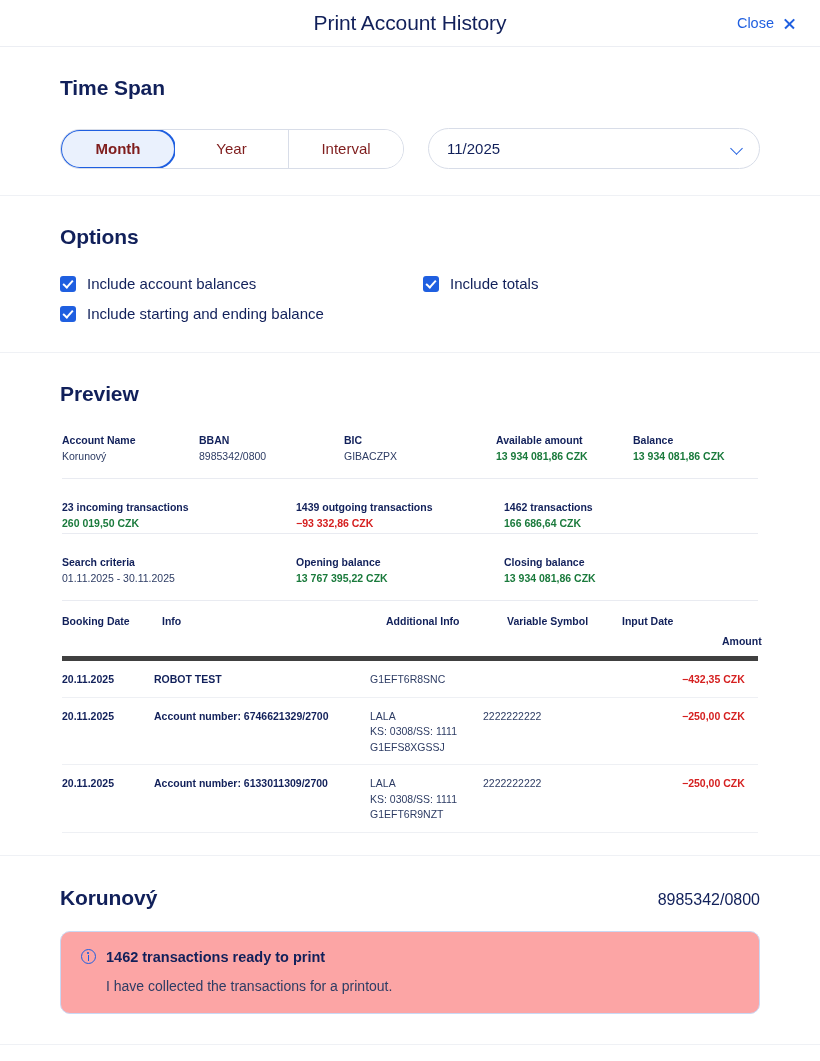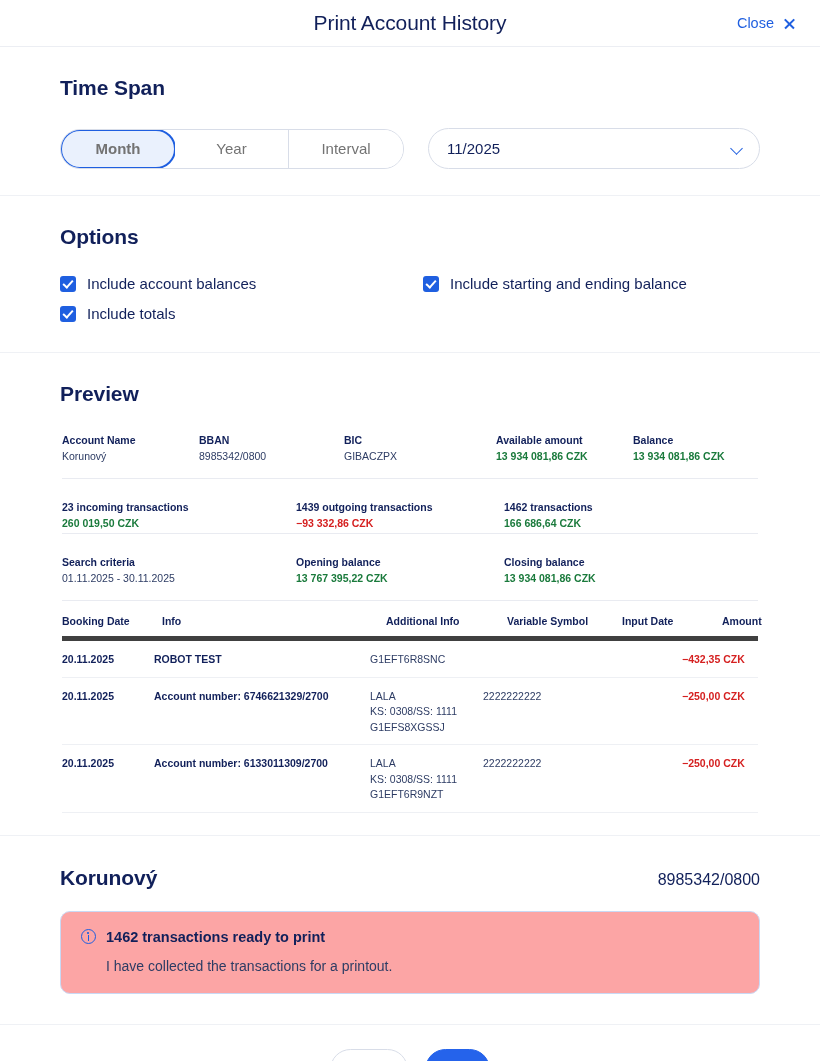--- a/index.html
+++ b/index.html
@@ -94,21 +94,21 @@
     background: #fff;
     overflow: hidden;
     flex: 0 0 auto;
   }
   .seg {
     width: 114px;
     display: flex;
     align-items: center;
     justify-content: center;
     font-size: 15px;
-    color: #737373;
+    color: #7f1d1d;
     background: #fff;
     cursor: pointer;
     border-right: 1px solid #d8dde8;
     height: 100%;
   }
   .seg:last-child { border-right: none; }
   .seg.active {
     background: #eaf1fd;
     border: 2px solid #1f5fe0;
     border-radius: 20px;
@@ -227,21 +227,21 @@
     grid-template-columns: 92px 216px 113px 107px 92px 1fr;
     padding: 14px 0 9px;
     border-bottom: 5px solid #404040;
     gap: 8px;
   }
   .tx-head span {
     font-size: 10.5px;
     font-weight: bold;
     color: #11205a;
   }
-  .tx-head span.right { text-align: center; }
+  .tx-head span.right { text-align: center; margin-top: 20px; }
 
   .tx-row {
     display: grid;
     grid-template-columns: 92px 216px 113px 107px 92px 1fr;
     padding: 11px 0 9px;
     border-bottom: 1px solid #eef0f4;
     align-items: start;
   }
   .tx-row:last-child { border-bottom: 1px solid #eef0f4; }
   .tx-cell {
@@ -382,25 +382,25 @@
 
   <div class="section options-sec">
     <div class="section-title">Options</div>
     <div class="options-grid">
       <label class="chk-row">
         <span class="chk"></span>
         <span class="chk-label">Include account balances</span>
       </label>
       <label class="chk-row">
         <span class="chk"></span>
-        <span class="chk-label">Include starting and ending balance</span>
+        <span class="chk-label">Include totals</span>
       </label>
       <label class="chk-row">
         <span class="chk"></span>
-        <span class="chk-label">Include totals</span>
+        <span class="chk-label">Include starting and ending balance</span>
       </label>
     </div>
   </div>
 
   <div class="section preview-sec">
     <div class="section-title">Preview</div>
 
     <div class="preview-body">
 
       <div class="pv-grid-1">

